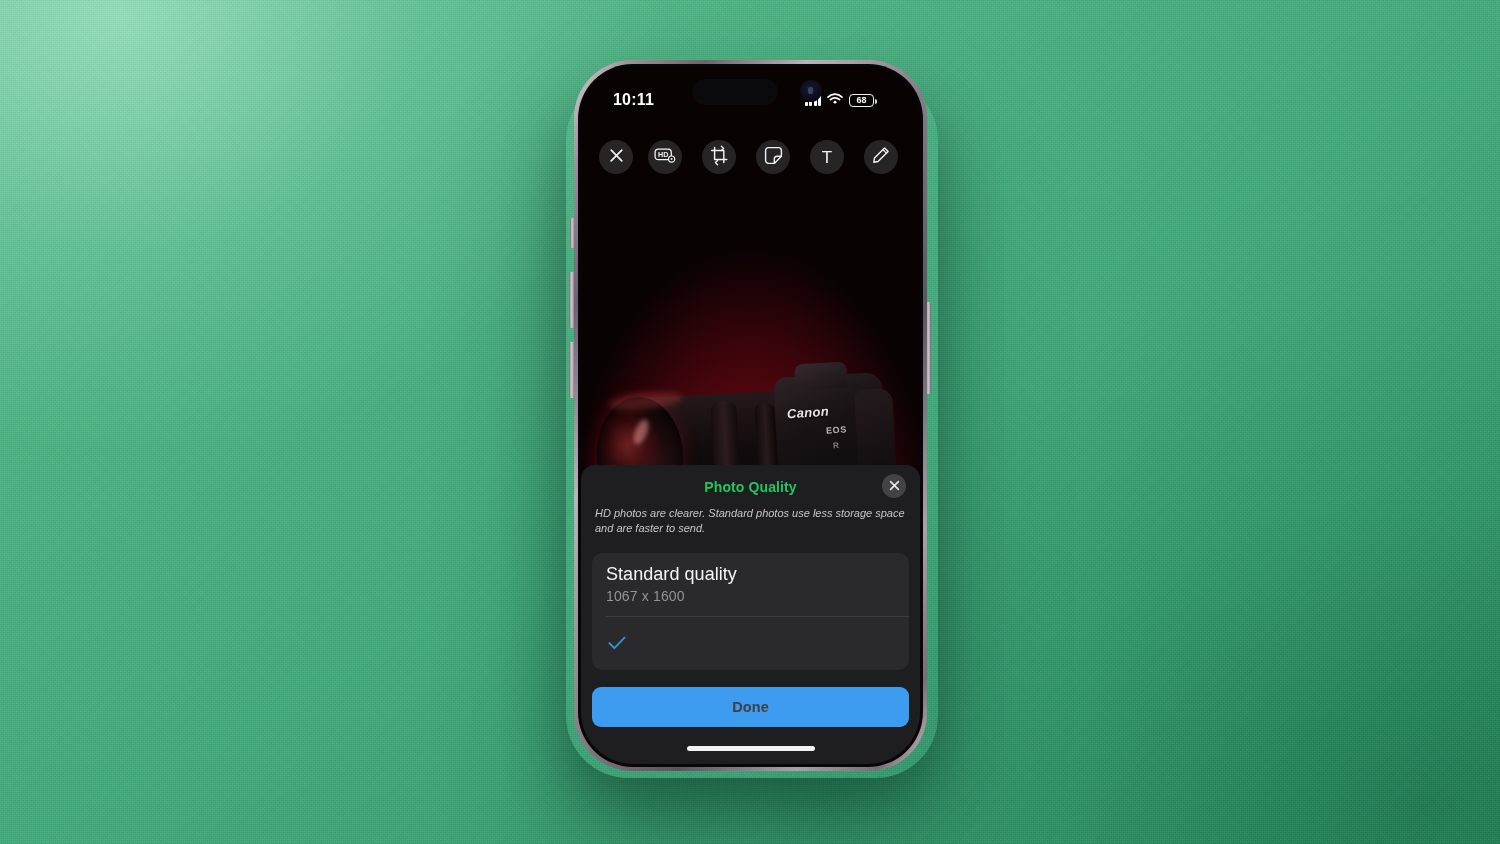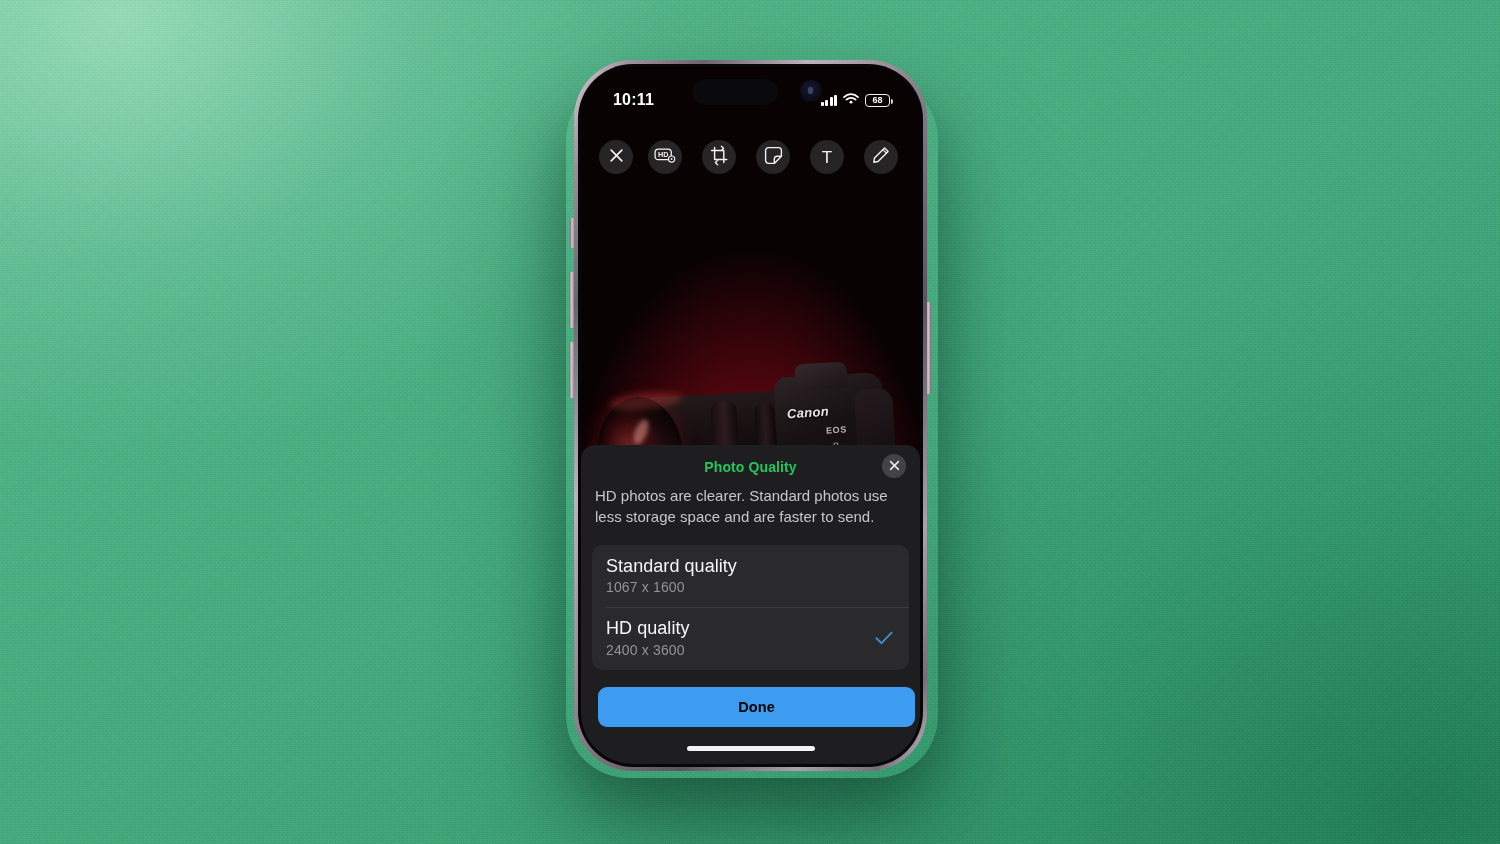--- a/index.html
+++ b/index.html
@@ -223,21 +223,21 @@
     position: absolute;
     left: 240px; top: 412px;
     width: 90px; height: 60px;
     background: radial-gradient(circle at 40% 40%, rgba(255,190,180,.16) 0%, rgba(0,0,0,0) 62%);
     filter: blur(3px);
   }
 
   
   #status-bar {
     position: absolute;
-    top: 0; left: 0; right: 0;
+    top: 0; left: 0; right: 16px;
     height: 52px;
     display: flex;
     align-items: center;
     justify-content: space-between;
     padding: 14px 30px 0 32px;
     color: #fff;
     z-index: 6;
   }
   #status-time {
     font-size: 16px;
@@ -367,24 +367,25 @@
     width: 24px; height: 24px;
     border-radius: 50%;
     background: rgba(90,90,94,.62);
     display: flex;
     align-items: center;
     justify-content: center;
     color: #e8e8ea;
   }
   #sheet-desc {
     color: #c7c7cb;
-    font-size: 15px;
+    font-size: 11px;
     line-height: 1.38;
     padding: 0 14px 0 14px;
     margin-top: -3px;
+    font-style: italic;
   }
 
   #options-card {
     margin: 17px 11px 0 11px;
     background: #2a2a2c;
     border-radius: 10px;
     overflow: hidden;
   }
   .option-row {
     position: relative;
@@ -418,26 +419,26 @@
     flex: 0 0 auto;
     display: flex;
     align-items: center;
     justify-content: center;
   }
   .option-check.hidden { visibility: hidden; }
 
   #done-button {
     display: block;
     width: calc(100% - 22px);
-    margin: 17px 11px 0 17px;
+    margin: 17px 11px 0 11px;
     height: 40px;
     border: none;
     border-radius: 9px;
     background: #3d9bf0;
-    color: #000000;
+    color: #404040;
     font-family: "Liberation Sans", sans-serif;
     font-size: 14.5px;
     font-weight: bold;
     letter-spacing: .1px;
     cursor: pointer;
   }
 
   #home-indicator {
     width: 128px; height: 5px;
     border-radius: 3px;
@@ -588,24 +589,20 @@
               <div class="option-sub">1067 x 1600</div>
             </div>
             <div class="option-check hidden">
               <svg width="18" height="14" viewBox="0 0 18 14" fill="none" aria-hidden="true">
                 <path d="M1.4 7.1l5 5.1L16.6 1.7" stroke="#3d8fd4" stroke-width="1.9" stroke-linecap="round" stroke-linejoin="round"></path>
               </svg>
             </div>
           </div>
 
           <div class="option-row">
-            <div class="option-text">
-              <div class="option-title">HD quality</div>
-              <div class="option-sub">2400 x 3600</div>
-            </div>
             <div class="option-check">
               <svg width="18" height="14" viewBox="0 0 18 14" fill="none" aria-hidden="true">
                 <path d="M1.4 7.1l5 5.1L16.6 1.7" stroke="#3d8fd4" stroke-width="1.9" stroke-linecap="round" stroke-linejoin="round"></path>
               </svg>
             </div>
           </div>
 
         </div>
 
         <button id="done-button">Done</button>

